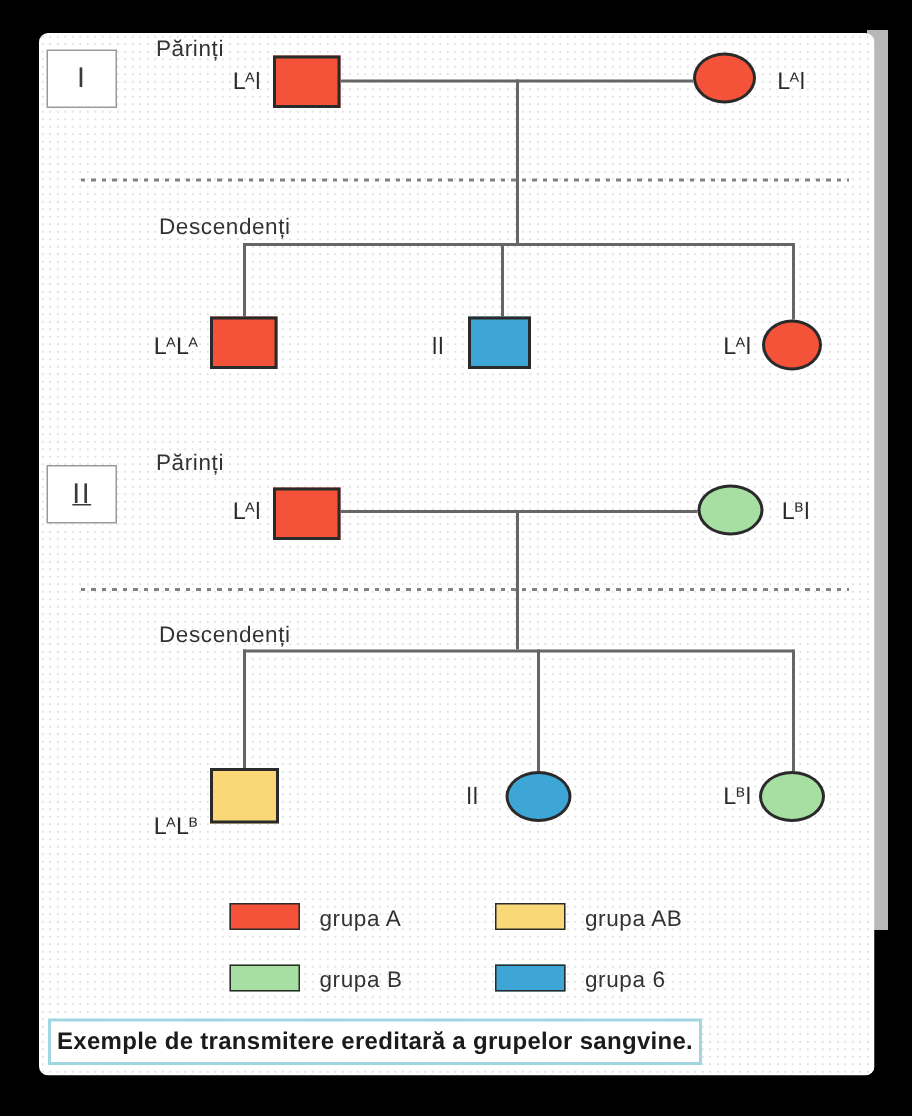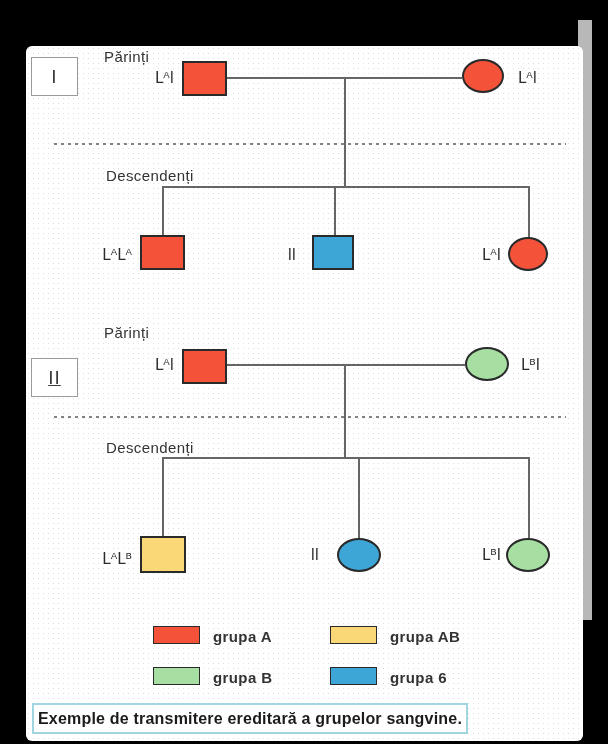--- a/index.html
+++ b/index.html
@@ -11,21 +11,20 @@
   .scan-edge{
     position:absolute;left:578px;top:20px;width:14px;height:600px;
     background:#d8d8d8;opacity:.85;
   }
   .panel{
     position:absolute;left:26px;top:22px;width:557px;height:695px;
     background-color:#fff;
     background-image:radial-gradient(circle,rgba(150,150,150,.30) .8px,transparent .9px);
     background-size:5px 5px;
     border-radius:6px;
-    margin-top:24px;
   }
   .heading{
     position:absolute;font-size:15px;color:#333;letter-spacing:.4px;
   }
   .roman-box{
     position:absolute;width:45px;height:37px;background:#fff;
     border:1.5px solid #9a9a9a;display:flex;align-items:center;justify-content:center;
     font-size:19px;color:#3a3a3a;letter-spacing:1px;
   }
   .genotype{
@@ -37,21 +36,21 @@
   .oval{width:44px;height:34px;border-radius:50%;}
   .hline{position:absolute;height:1.5px;background:#666;}
   .vline{position:absolute;width:1.5px;background:#666;}
   .dashed-sep{
     position:absolute;height:2px;left:28px;width:512px;
     background-image:repeating-linear-gradient(90deg,#828282 0 3px,transparent 3px 7px);
   }
   .legend-swatch{
     position:absolute;width:47px;height:18px;border:1.5px solid #2a2a2a;box-sizing:border-box;
   }
-  .legend-label{position:absolute;font-size:15px;color:#333;letter-spacing:.4px;font-weight:bold;}
+  .legend-label{position:absolute;font-size:15px;color:#333;letter-spacing:.4px;}
   .caption-box{
     position:absolute;left:6px;top:657px;width:436px;height:31px;
     background:#fff;border:2px solid #9fd6e2;box-sizing:border-box;
     display:flex;align-items:center;justify-content:center;
   }
   .caption-text{font-size:16px;font-weight:bold;color:#1b1b1b;letter-spacing:.2px;}
 </style>
 </head>
 <body>
 
@@ -83,38 +82,38 @@
 
     <div class="genotype" style="left:225px;top:200px;width:45px;">ll</div>
     <div class="shape square" style="left: 286px; top: 189px; width: 42px; background-color: rgb(62, 166, 215);"></div>
 
     <div class="genotype" style="left:420px;top:200px;width:55px;">Lᴬl</div>
     <div class="shape oval" style="left: 482px; top: 191px; width: 40px; background-color: rgb(244, 83, 58);"></div>
   </div>
 
   <div>
     <div class="heading" style="left:78px;top:278px;">Părinți</div>
-    <div class="roman-box" style="left:5px;top:312px;text-decoration:underline;">II</div>
+    <div class="roman-box" style="left:5px;top:288px;text-decoration:underline;">II</div>
 
     <div class="genotype" style="left:100px;top:310px;width:48px;">Lᴬl</div>
     <div class="shape square" style="left: 156px; top: 303px; background-color: rgb(244, 83, 58);"></div>
     <div class="hline" style="left:201px;top:318px;width:238px;"></div>
     <div class="shape oval" style="left: 439px; top: 301px; background-color: rgb(167, 223, 163);"></div>
     <div class="genotype" style="left:495px;top:310px;width:48px;text-align:left;">Lᴮl</div>
 
     <div class="vline" style="left:318px;top:318px;height:93px;"></div>
     <div class="dashed-sep" style="top:370px;"></div>
 
     <div class="heading" style="left:80px;top:393px;">Descendenți</div>
     <div class="hline" style="left:136px;top:411px;width:367px;"></div>
     <div class="vline" style="left:136px;top:411px;height:79px;"></div>
     <div class="vline" style="left:332px;top:411px;height:81px;"></div>
     <div class="vline" style="left:502px;top:411px;height:81px;"></div>
 
-    <div class="genotype" style="left:40px;top:504px;width:66px;">LᴬLᴮ</div>
+    <div class="genotype" style="left:40px;top:520px;width:66px;">LᴬLᴮ</div>
     <div class="shape square" style="left: 114px; top: 490px; width: 46px; height: 37px; background-color: rgb(250, 216, 120);"></div>
 
     <div class="genotype" style="left:248px;top:500px;width:45px;">ll</div>
     <div class="shape oval" style="left: 311px; top: 492px; background-color: rgb(62, 166, 215);"></div>
 
     <div class="genotype" style="left:420px;top:500px;width:55px;">Lᴮl</div>
     <div class="shape oval" style="left: 480px; top: 492px; background-color: rgb(167, 223, 163);"></div>
   </div>
 
   <div>

